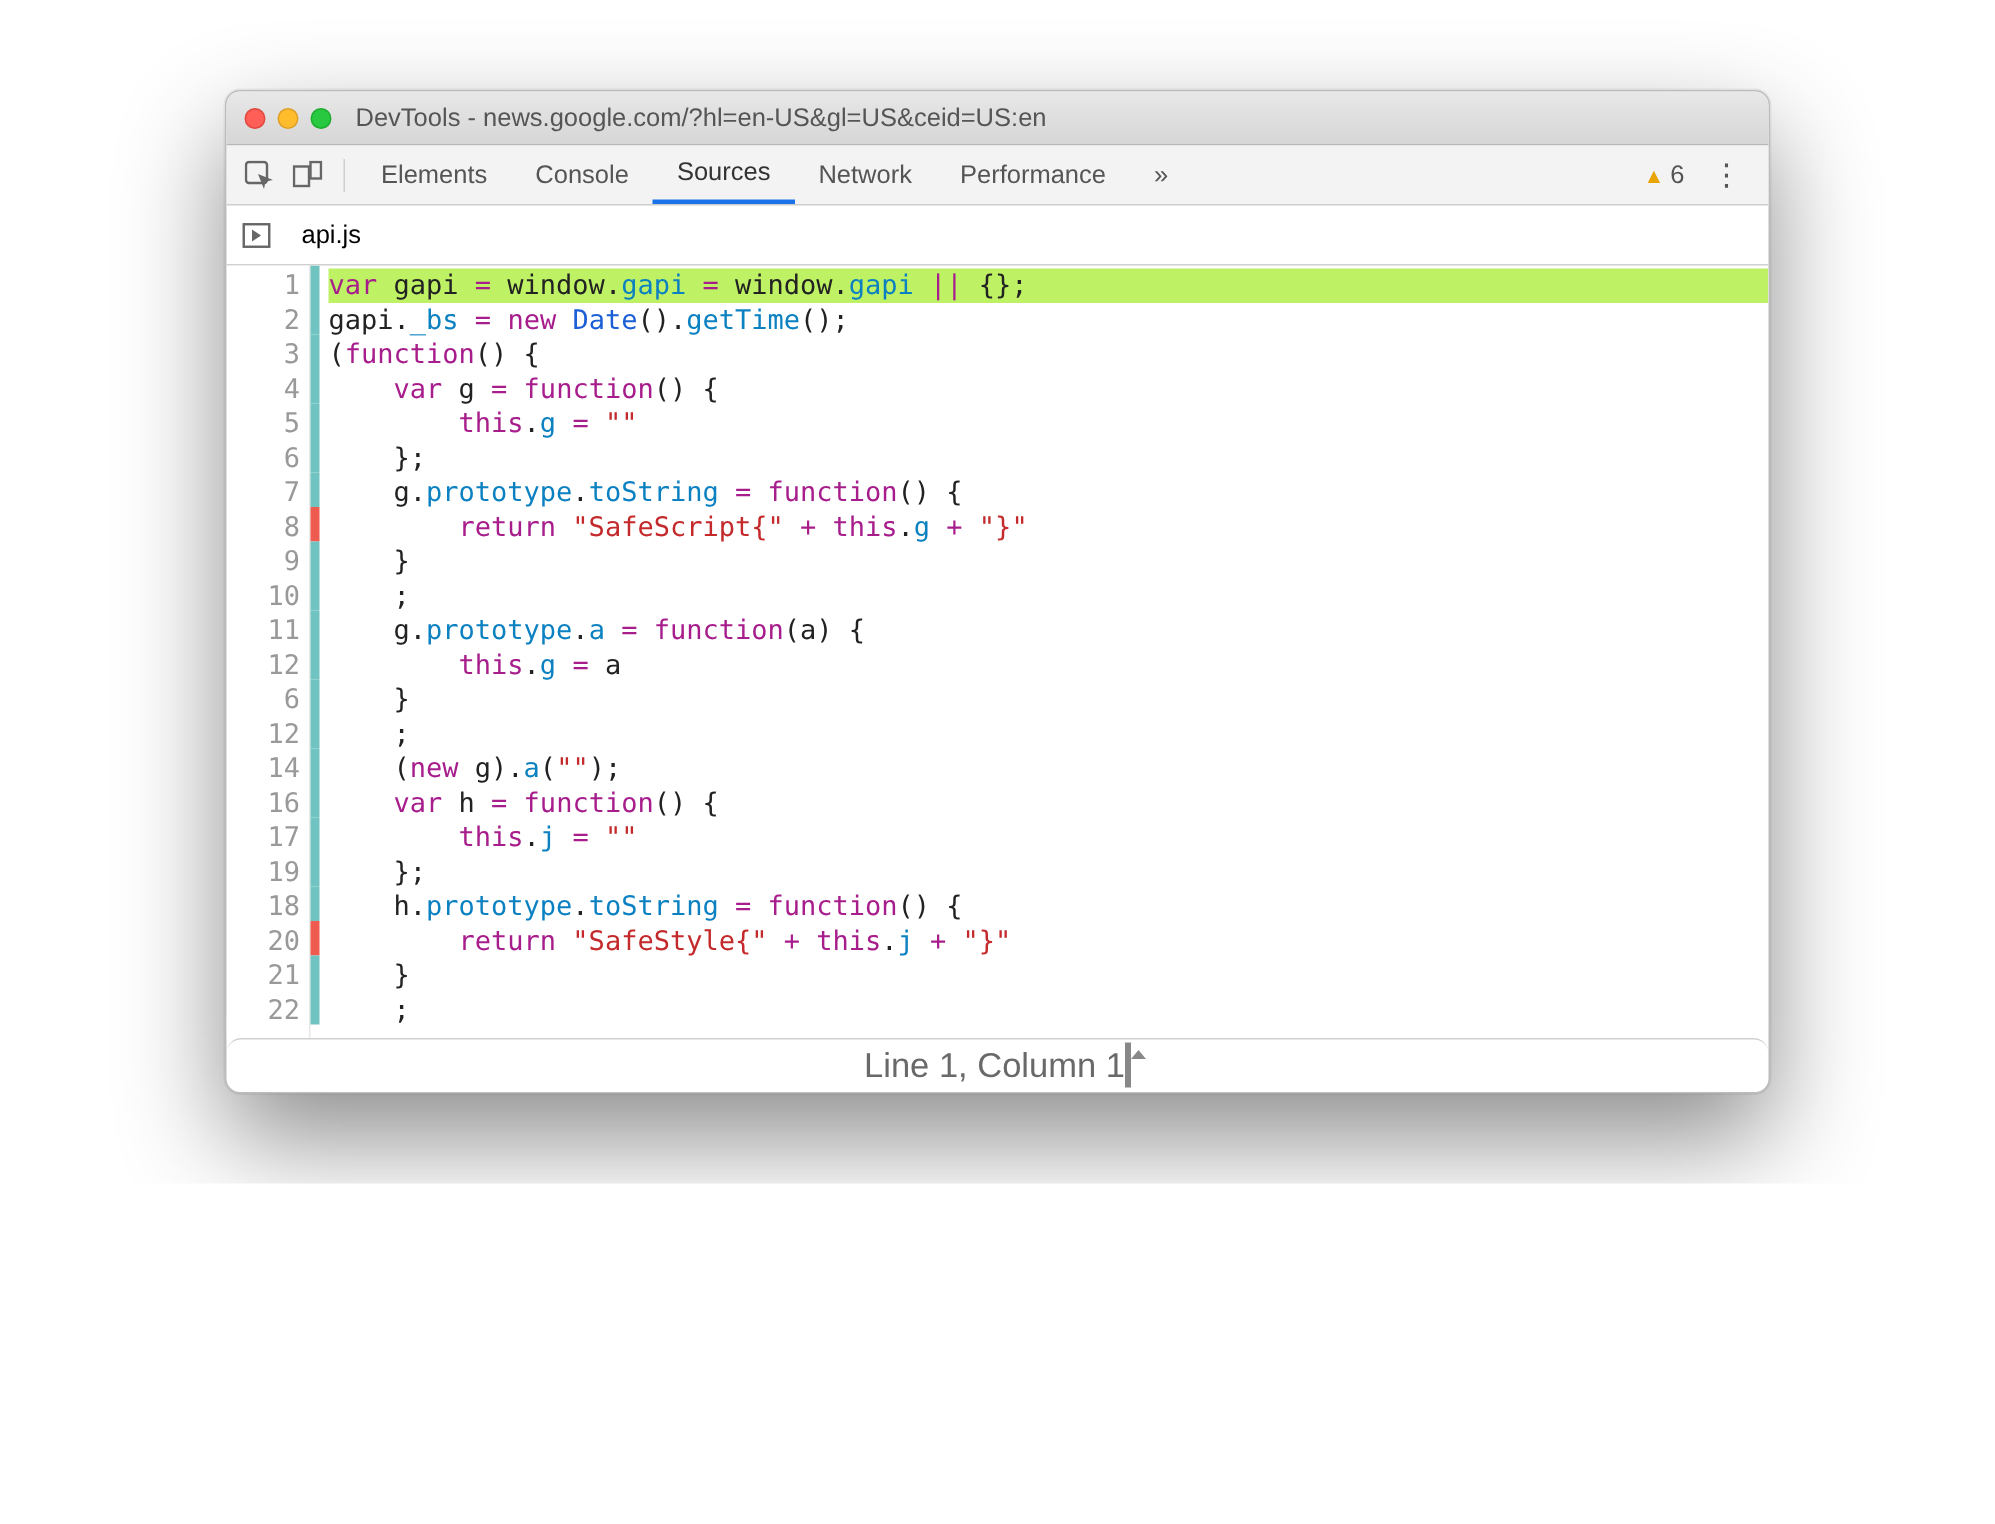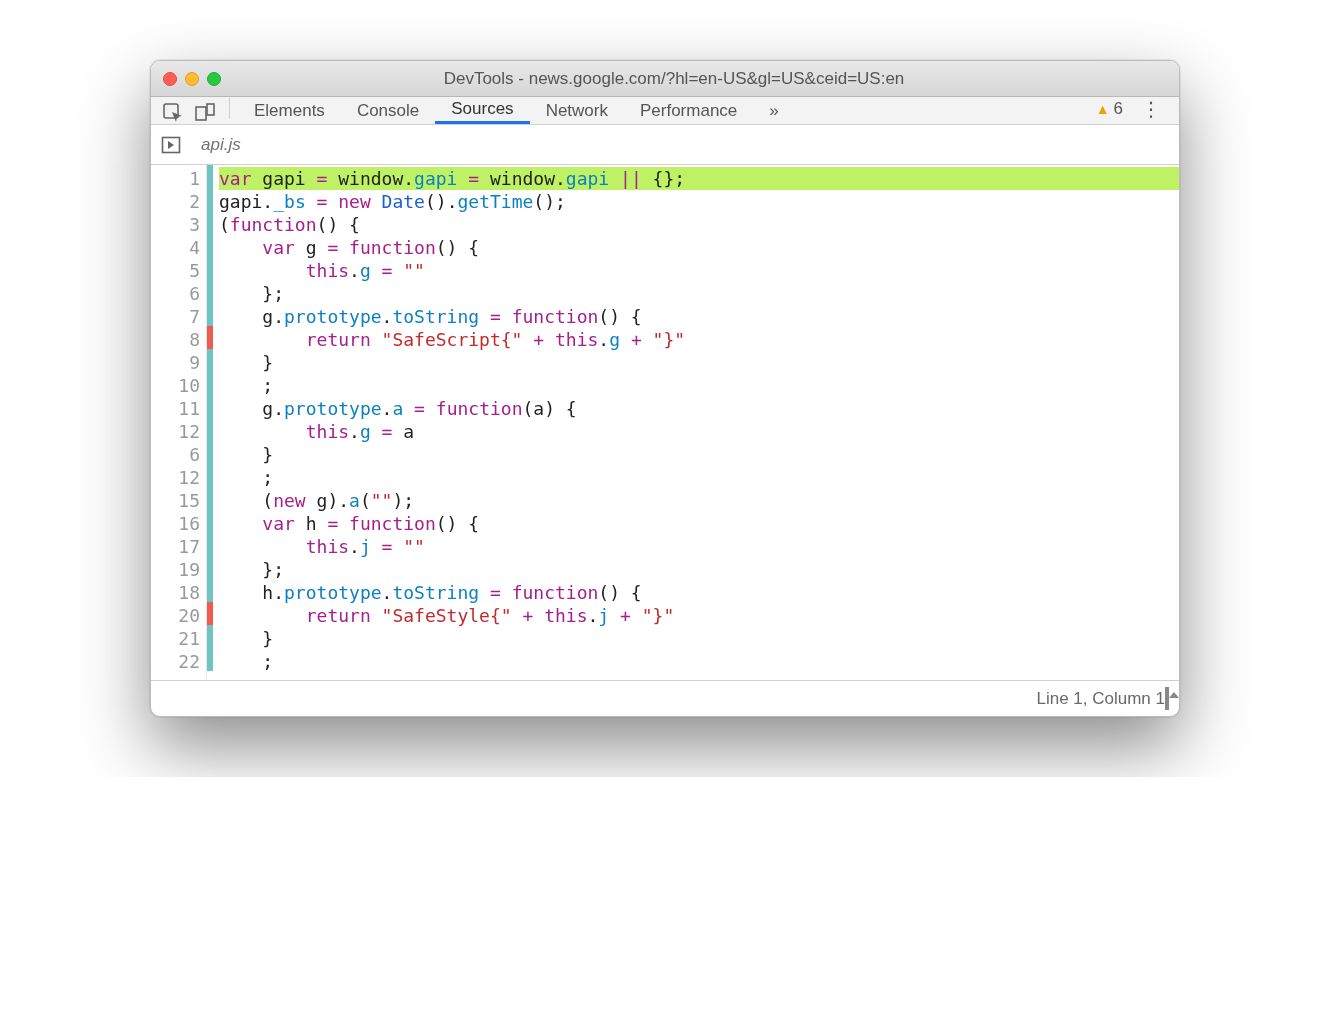--- a/index.html
+++ b/index.html
@@ -23,27 +23,27 @@
     background: linear-gradient(#e8e8e8,#d6d6d6);
     border-bottom: 1px solid #b7b7b7;
     display: flex; align-items: center;
     padding: 0 12px;
   }
   .traffic { display: flex; gap: 8px; margin-right: 16px; }
   .dot { width: 14px; height: 14px; border-radius: 50%; }
   .dot.red { background:#ff5f57; border:1px solid #e1483f; }
   .dot.yellow { background:#ffbd2e; border:1px solid #e0a027; }
   .dot.green { background:#28c840; border:1px solid #1dad2f; }
-  .title { flex:1; text-align:center; color:#555; font-size:17px; padding-right:56px; white-space:nowrap; overflow:hidden; text-overflow:ellipsis;}
+  .title { flex:1; text-align:left; color:#555; font-size:17px; padding-right:56px; white-space:nowrap; overflow:hidden; text-overflow:ellipsis;}
   
   .tabstrip {
-    height: 28px;
+    height: 40px;
     background: #f3f3f3;
     border-bottom: 1px solid #d0d0d0;
-    display:flex; align-items:flex-start;
+    display:flex; align-items:center;
     padding: 0 6px;
   }
   .icon-btn {
     width: 32px; height: 32px;
     display:flex; align-items:center; justify-content:center;
     color:#555; cursor:pointer;
   }
   .divider { width:1px; height:22px; background:#d0d0d0; margin:0 8px; }
   .tab {
     padding: 0 16px; height: 100%;
@@ -65,21 +65,21 @@
   .sq-btn {
     width:32px; height:28px;
     display:flex; align-items:center; justify-content:center;
     color:#555; cursor:pointer;
   }
   .filetab {
     padding: 0 14px; height:100%;
     display:flex; align-items:center; gap:10px;
     font-size:17px; color:#333; cursor:pointer;
   }
-  .filetab.inactive { color:#737373;font-style:italic; }
+  .filetab.inactive { color:#000000; }
   .filetab.active { border-bottom:3px solid #1a73e8; }
   .close-x { color:#777; font-size:16px; }
   
   .code-area {
     display:flex;
     height: 515px;
     font-family: Menlo, Consolas, monospace;
     font-size: 18px;
     line-height: 23px;
     overflow:hidden;
@@ -112,22 +112,23 @@
   .nm { color:#0c81c1; }   
   .str{ color:#c4292b; }
   .op { color:#a71d8c; }
   
   .status {
     height: 36px;
     border-top:1px solid #d0d0d0;
     display:flex; align-items:center;
     padding: 0 10px;
     color:#696969;
-    font-size:17px;
-    justify-content:flex-end;
+    font-size:23px;
+    justify-content:center;
+    border-radius:10px;
   }
   .drawer-icon {
     width:18px; height:16px;
     border:2px solid #888; position:relative;
   }
   .drawer-icon::after{
     content:''; position:absolute; left:2px; right:2px; top:0; height:0;
     border-left:5px solid transparent;
     border-right:5px solid transparent;
     border-bottom:6px solid #888;
@@ -203,21 +204,21 @@
         <div>5</div>
         <div>6</div>
         <div>7</div>
         <div>8</div>
         <div>9</div>
         <div>10</div>
         <div>11</div>
         <div>12</div>
         <div>6</div>
         <div>12</div>
-        <div>15</div>
+        <div>14</div>
         <div>16</div>
         <div>17</div>
         <div>19</div>
         <div>18</div>
         <div>20</div>
         <div>21</div>
         <div>22</div>
       </div>
     <div class="mark-col" id="marks">
         <div class="m-teal"></div>

